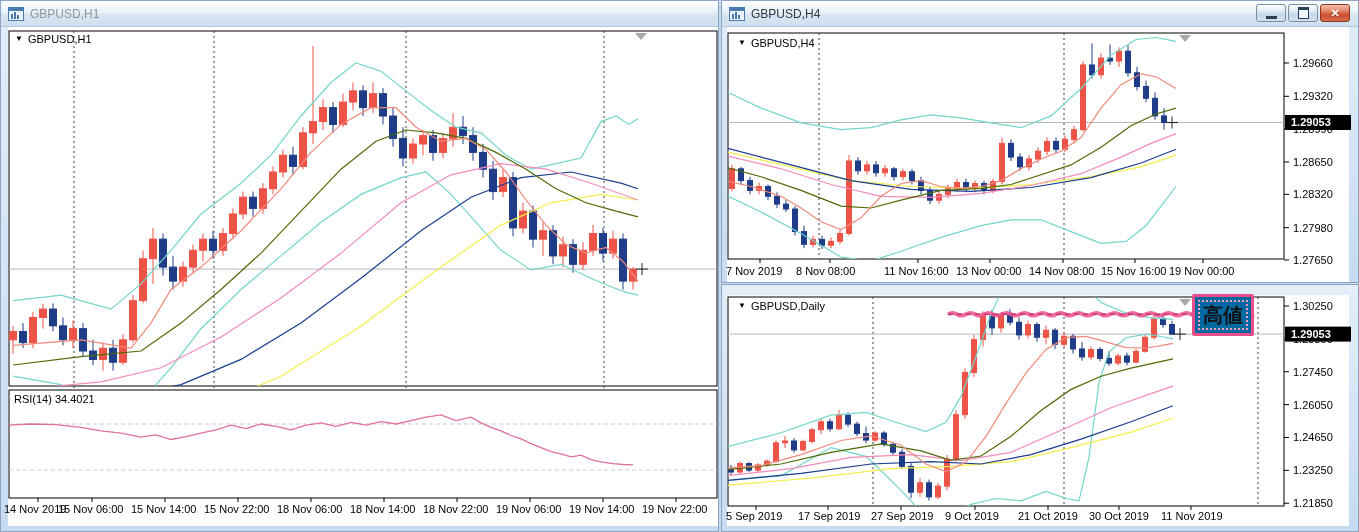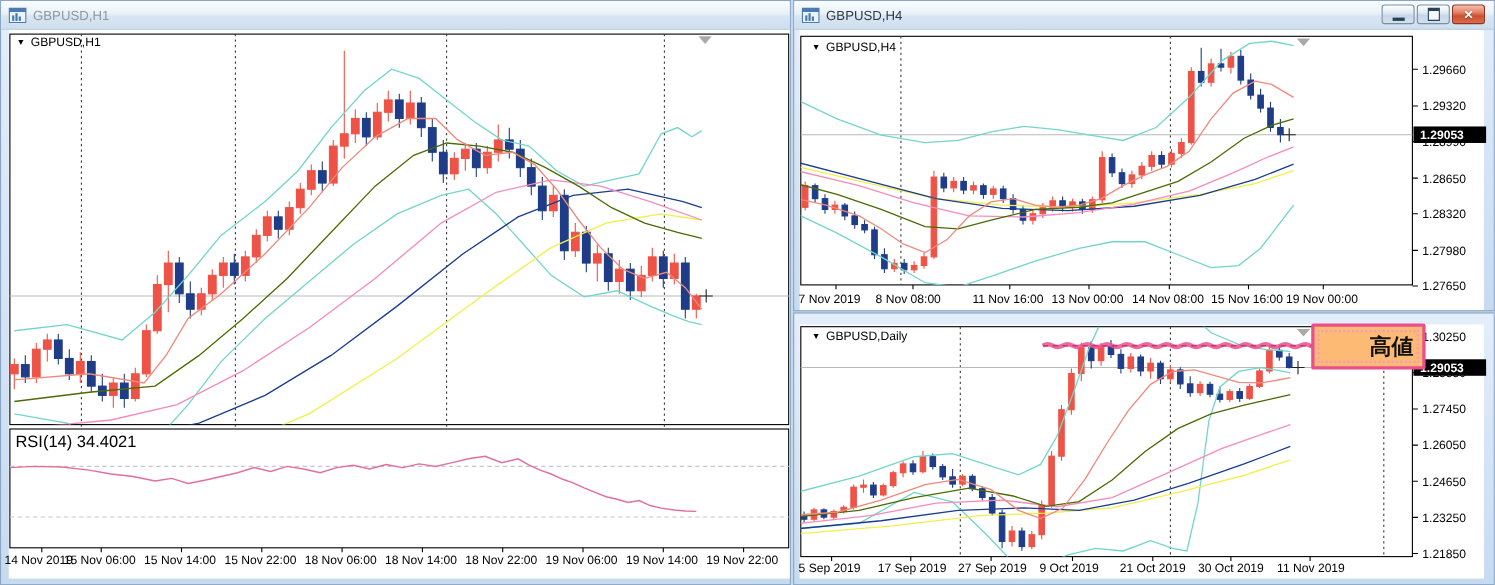--- a/index.html
+++ b/index.html
@@ -28,35 +28,35 @@
   .win-h1 .body-white{left:7px;top:26px;width:712px;height:499px;}
   .win-h4 .body-white{left:5px;top:26px;width:622px;height:255px;}
   .win-daily .body-white{left:5px;top:10px;width:622px;height:231px;}
   svg.chart-svg{position:absolute;width:1359px;height:532px;z-index:2;pointer-events:none;}
   .win-h1 svg.chart-svg{left:0;top:0;}
   .win-h4 svg.chart-svg{left:-721px;top:0;}
   .win-daily svg.chart-svg{left:-721px;top:-284px;}
   svg text{font-family:"Liberation Sans",sans-serif;}
   .chart-label{position:absolute;z-index:5;font-size:11px;color:#000;display:flex;align-items:center;gap:5px;}
   .dd-icon{font-size:8px;color:#000;line-height:1;}
-  .rsi-label{position:absolute;z-index:5;font-size:15px;color:#000;text-align:center;}
+  .rsi-label{position:absolute;z-index:5;font-size:11px;color:#000;text-align:center;}
   .win-btns{position:absolute;right:8px;top:3px;display:flex;gap:2px;z-index:7;}
   .wbtn{width:30px;height:18px;border-radius:3px;border:1px solid #77919f;
     background:linear-gradient(180deg,#ffffff,#dde7f2 45%,#c6d6e8 55%,#d3e1ef);
     display:flex;align-items:center;justify-content:center;padding:0;box-sizing:border-box;}
   .wbtn-close{background:linear-gradient(180deg,#f6c0ad,#e08167 40%,#cc4f31 60%,#d96d4d);
     border:1px solid #8e3520;color:#fff;font-size:11px;font-weight:bold;
     text-shadow:0 1px 1px rgba(0,0,0,.4);}
   .glyph-min{display:block;width:11px;height:8px;border-bottom:3px solid #274156;}
   .glyph-restore{display:block;width:9px;height:8px;border:1px solid #274156;border-top:3px solid #274156;background:#f4f8fc;}
   .annotation-box{position:absolute;left:1192px;top:294px;width:56px;height:36px;z-index:9;
-    background:#fdba74;border:3px solid #ea4f8b;outline:2px dotted #f49cc0;outline-offset:-8px;
+    background:#0369a1;border:3px solid #ea4f8b;outline:2px dotted #f49cc0;outline-offset:-8px;
     display:flex;align-items:center;justify-content:center;
     font-size:20px;font-weight:bold;color:#111;border-radius:2px;
-    font-family:"DejaVu Sans",sans-serif;padding-left:42px;}
+    font-family:"DejaVu Sans",sans-serif;}
 </style>
 </head>
 <body>
 
 <div class="workspace">
 
   <div class="window win-h1">
     <div class="body-white"></div>
     <svg class="chart-svg" id="svg-h1" viewBox="0 0 1359 532">
         <defs>

